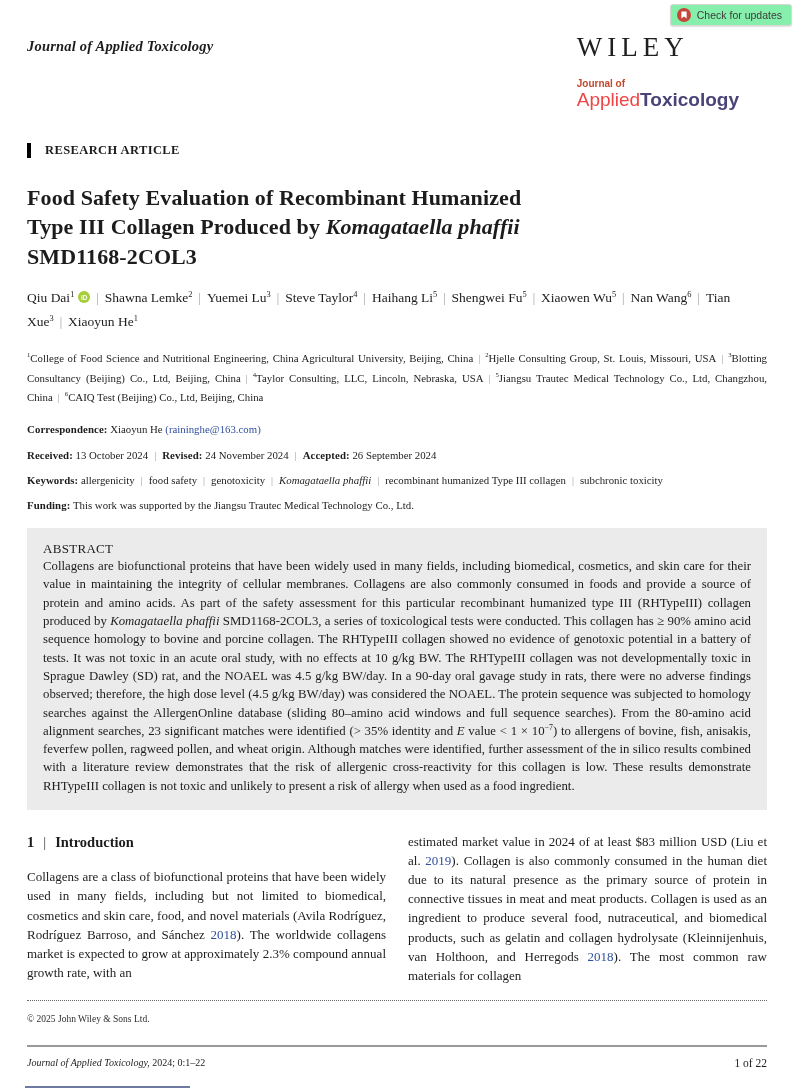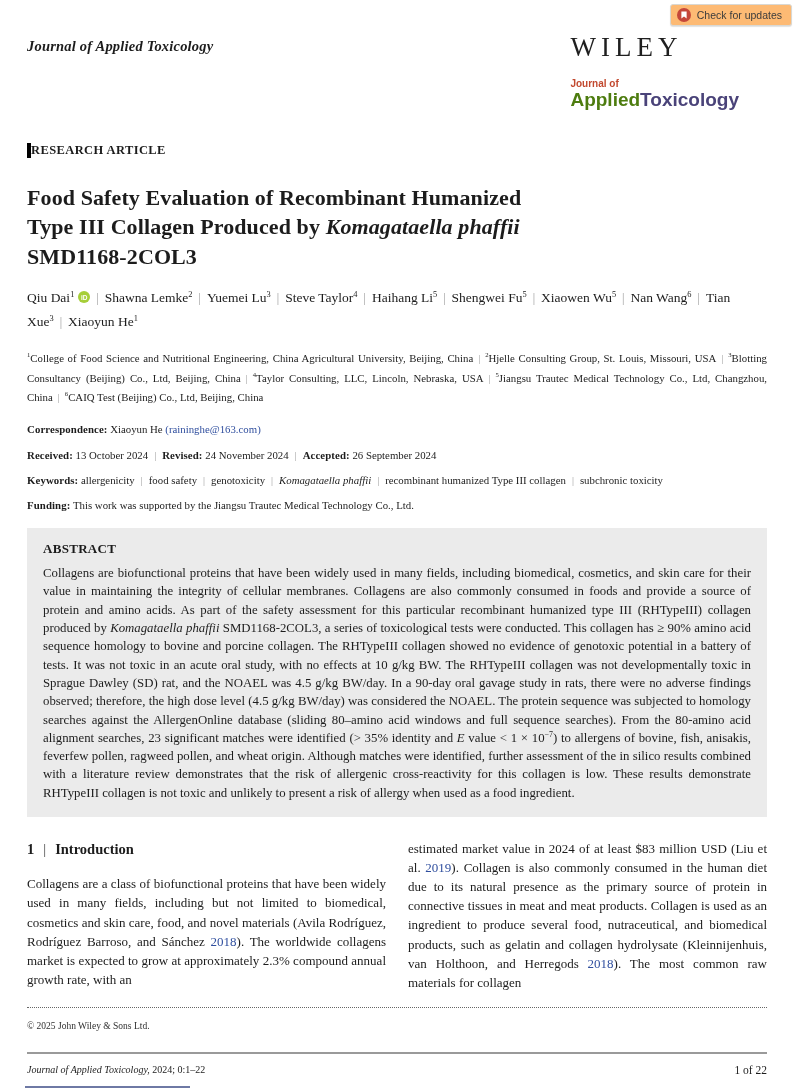--- a/index.html
+++ b/index.html
@@ -2,38 +2,38 @@
 <html><head>
 <meta charset="utf-8">
 <style>
   html,body{margin:0;padding:0;background:#fff;}
   .page{position:relative;width:800px;height:1091px;background:#fff;overflow:hidden;
         font-family:"Liberation Serif",serif;color:#1c1c1c;}
   .inner{padding:0 33px 0 27px;}
 
   
   .update-badge{position:absolute;top:4px;right:8px;display:flex;align-items:center;gap:6px;
-    background:#fdba74;border:1px solid #d9d8d3;border-radius:3px;padding:3px 9px 3px 6px;
+    background:#86efac;border:1px solid #d9d8d3;border-radius:3px;padding:3px 9px 3px 6px;
     font-family:"Liberation Sans",sans-serif;font-size:10.5px;color:#3c3c3c;cursor:pointer;
     box-shadow:0 1px 1px rgba(0,0,0,.12);}
   .crossmark{display:inline-flex;line-height:0;}
 
   
   .masthead{display:flex;justify-content:space-between;align-items:flex-start;margin-top:32px;}
   .journal-name{font-size:14.5px;font-weight:bold;font-style:italic;margin-top:6px;letter-spacing:.2px;}
   .brand{text-align:left;margin-right:28px;}
   .wiley{font-size:27px;letter-spacing:5px;color:#1f1f1f;font-family:"Liberation Serif",serif;}
   .jlogo{margin-top:16px;font-family:"Liberation Sans",sans-serif;line-height:1.05;}
   .jlogo-top{font-size:10px;font-weight:bold;color:#c2492f;}
   .jlogo-main{font-size:19px;}
-  .jlogo-applied{color:#4d7c0f;font-weight:bold;}
+  .jlogo-applied{color:#ef4444;}
   .jlogo-tox{color:#4a4379;font-weight:bold;}
 
   
-  .kicker{display:flex;align-items:center;gap:0;margin-top:34px;font-weight:bold;
+  .kicker{display:flex;align-items:center;gap:14px;margin-top:34px;font-weight:bold;
     font-size:12.5px;letter-spacing:.4px;}
   .kicker-bar{width:4px;height:15px;background:#000;}
 
   
   .title{margin-top:25px;font-size:22px;font-weight:bold;line-height:1.32;letter-spacing:.1px;}
 
   
   .authors{margin-top:15px;font-size:13.5px;line-height:1.8;}
   .sep{color:#9a9a9a;margin:0 6px;font-size:12px;}
   sup{font-size:.62em;vertical-align:super;line-height:0;}
@@ -48,21 +48,21 @@
   
   .meta{font-size:10.8px;margin-top:9px;line-height:1.5;}
   .meta b{letter-spacing:.1px;}
   .meta .sep{margin:0 6px;font-size:10px;}
   .correspondence{margin-top:14px;}
   .link{color:#2f4e9e;cursor:pointer;text-decoration:none;}
   .cite-link{color:#2f4e9e;cursor:pointer;}
 
   
   .abstract{margin-top:15px;background:#ebebeb;padding:13px 16px 15px 16px;}
-  .abstract-h{font-size:13px;font-weight:bold;letter-spacing:.3px;margin-bottom:7px;}
+  .abstract-h{font-size:13px;font-weight:normal;letter-spacing:.3px;}
   .abstract-t{font-size:12.8px;line-height:1.43;text-align:justify;}
 
   
   .cols{display:flex;gap:22px;margin-top:22px;}
   .col{flex:1;font-size:13px;line-height:1.47;text-align:justify;}
   .sec-h{font-size:14.5px;font-weight:bold;margin:0 0 14px 0;text-align:left;}
   .sec-h .pipe{margin:0 9px;font-weight:normal;color:#444;}
 
   
   .dotline{margin-top:15px;border-top:1px dotted #666;height:0;}

